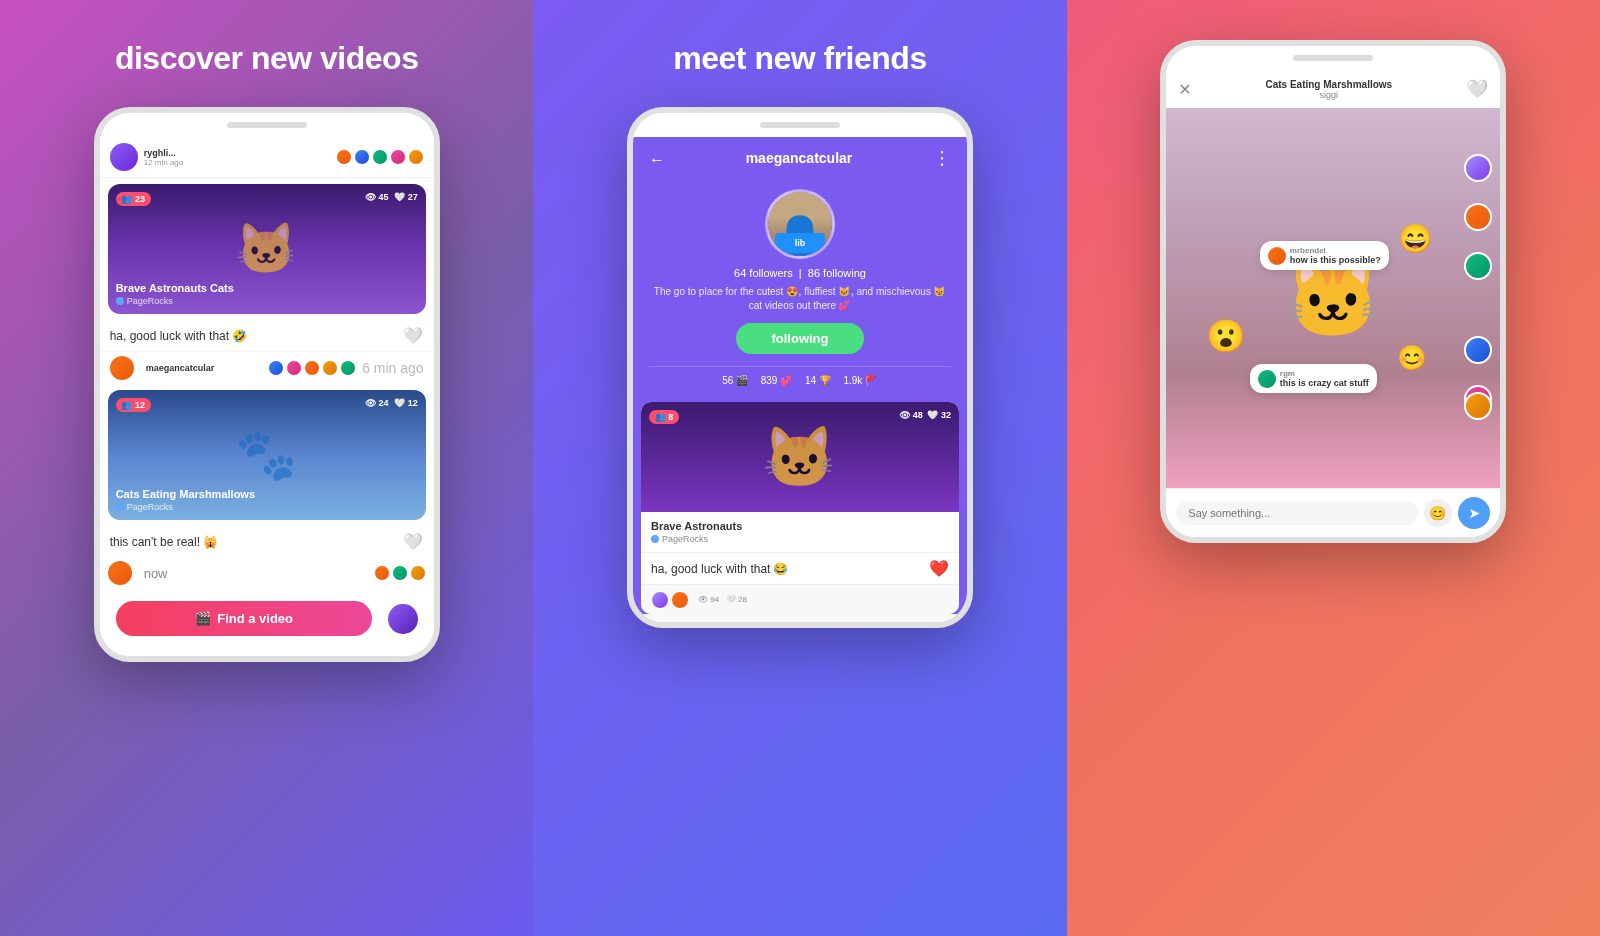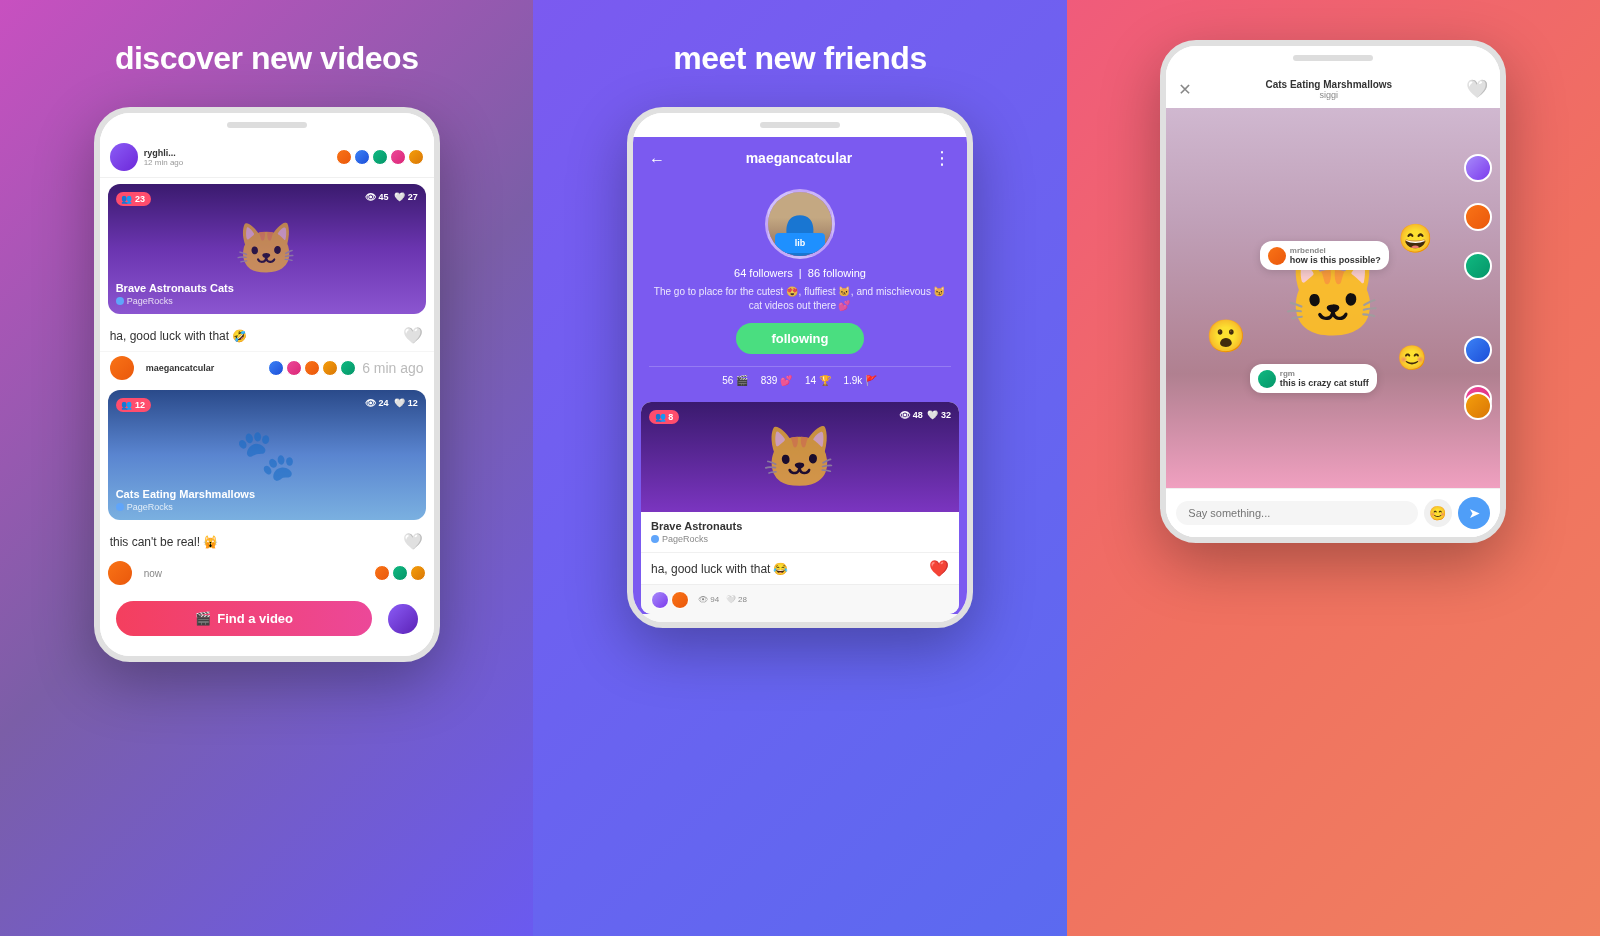--- a/index.html
+++ b/index.html
@@ -723,21 +723,21 @@
       </div>
 
       <div class="comment-row">
         <span class="comment-text">this can't be real! 🙀</span>
         <span class="heart-icon">🤍</span>
       </div>
 
       <div class="btn-row">
         <div style="display:flex; align-items:center; padding: 4px 8px; gap:6px; flex:1">
           <div class="div-avatar"></div>
-          <span style="font-size:10px;color:#888">now</span>
+          <span style="font-size:13px;color:#888">now</span>
         </div>
         <div class="feed-avatars-row" style="margin-right:8px">
           <div class="mini-avatar mini-avatar-1"></div>
           <div class="mini-avatar mini-avatar-3"></div>
           <div class="mini-avatar mini-avatar-5"></div>
         </div>
       </div>
 
       <div style="display:flex;align-items:center;padding: 0 8px 10px;gap:8px">
         <button class="find-video-btn">

